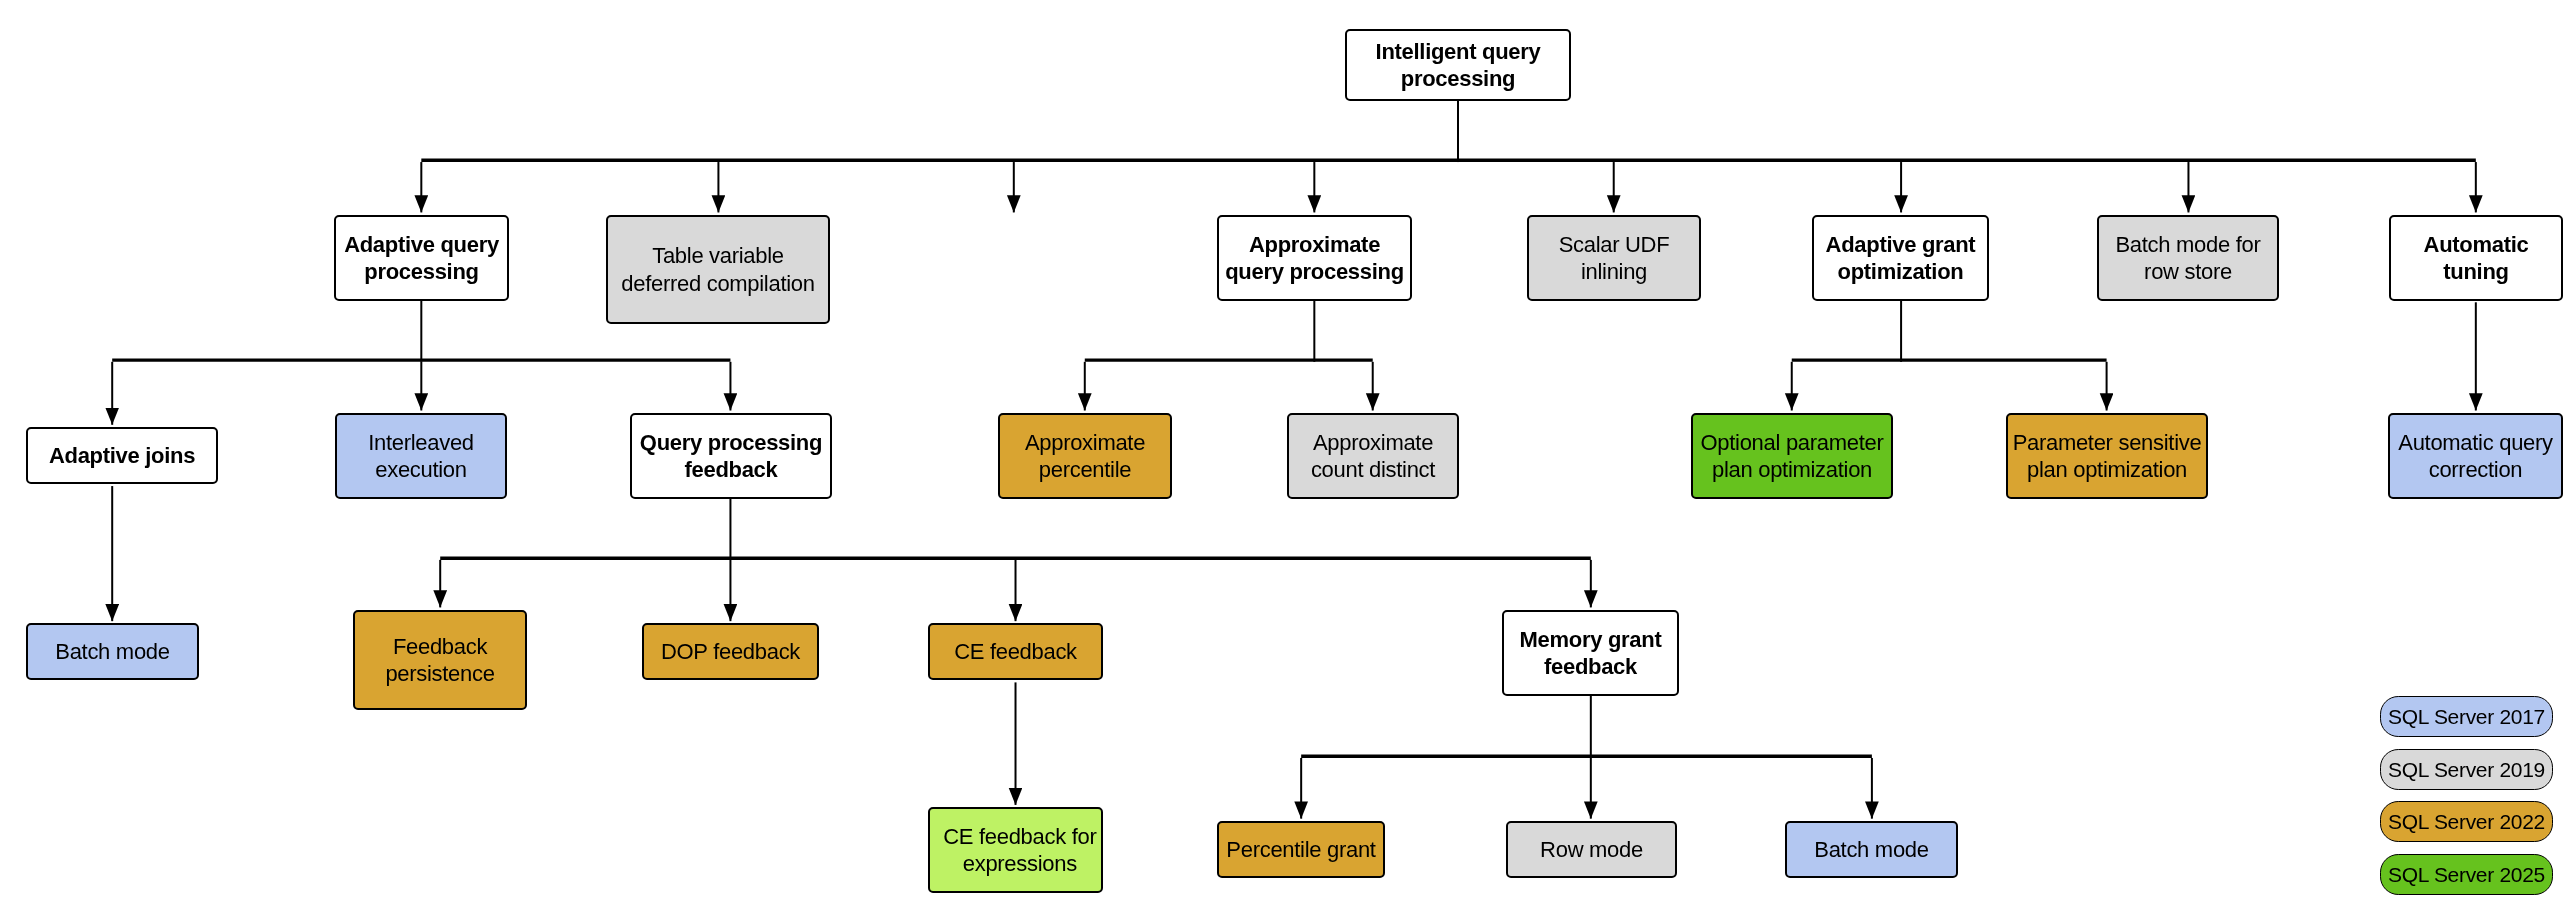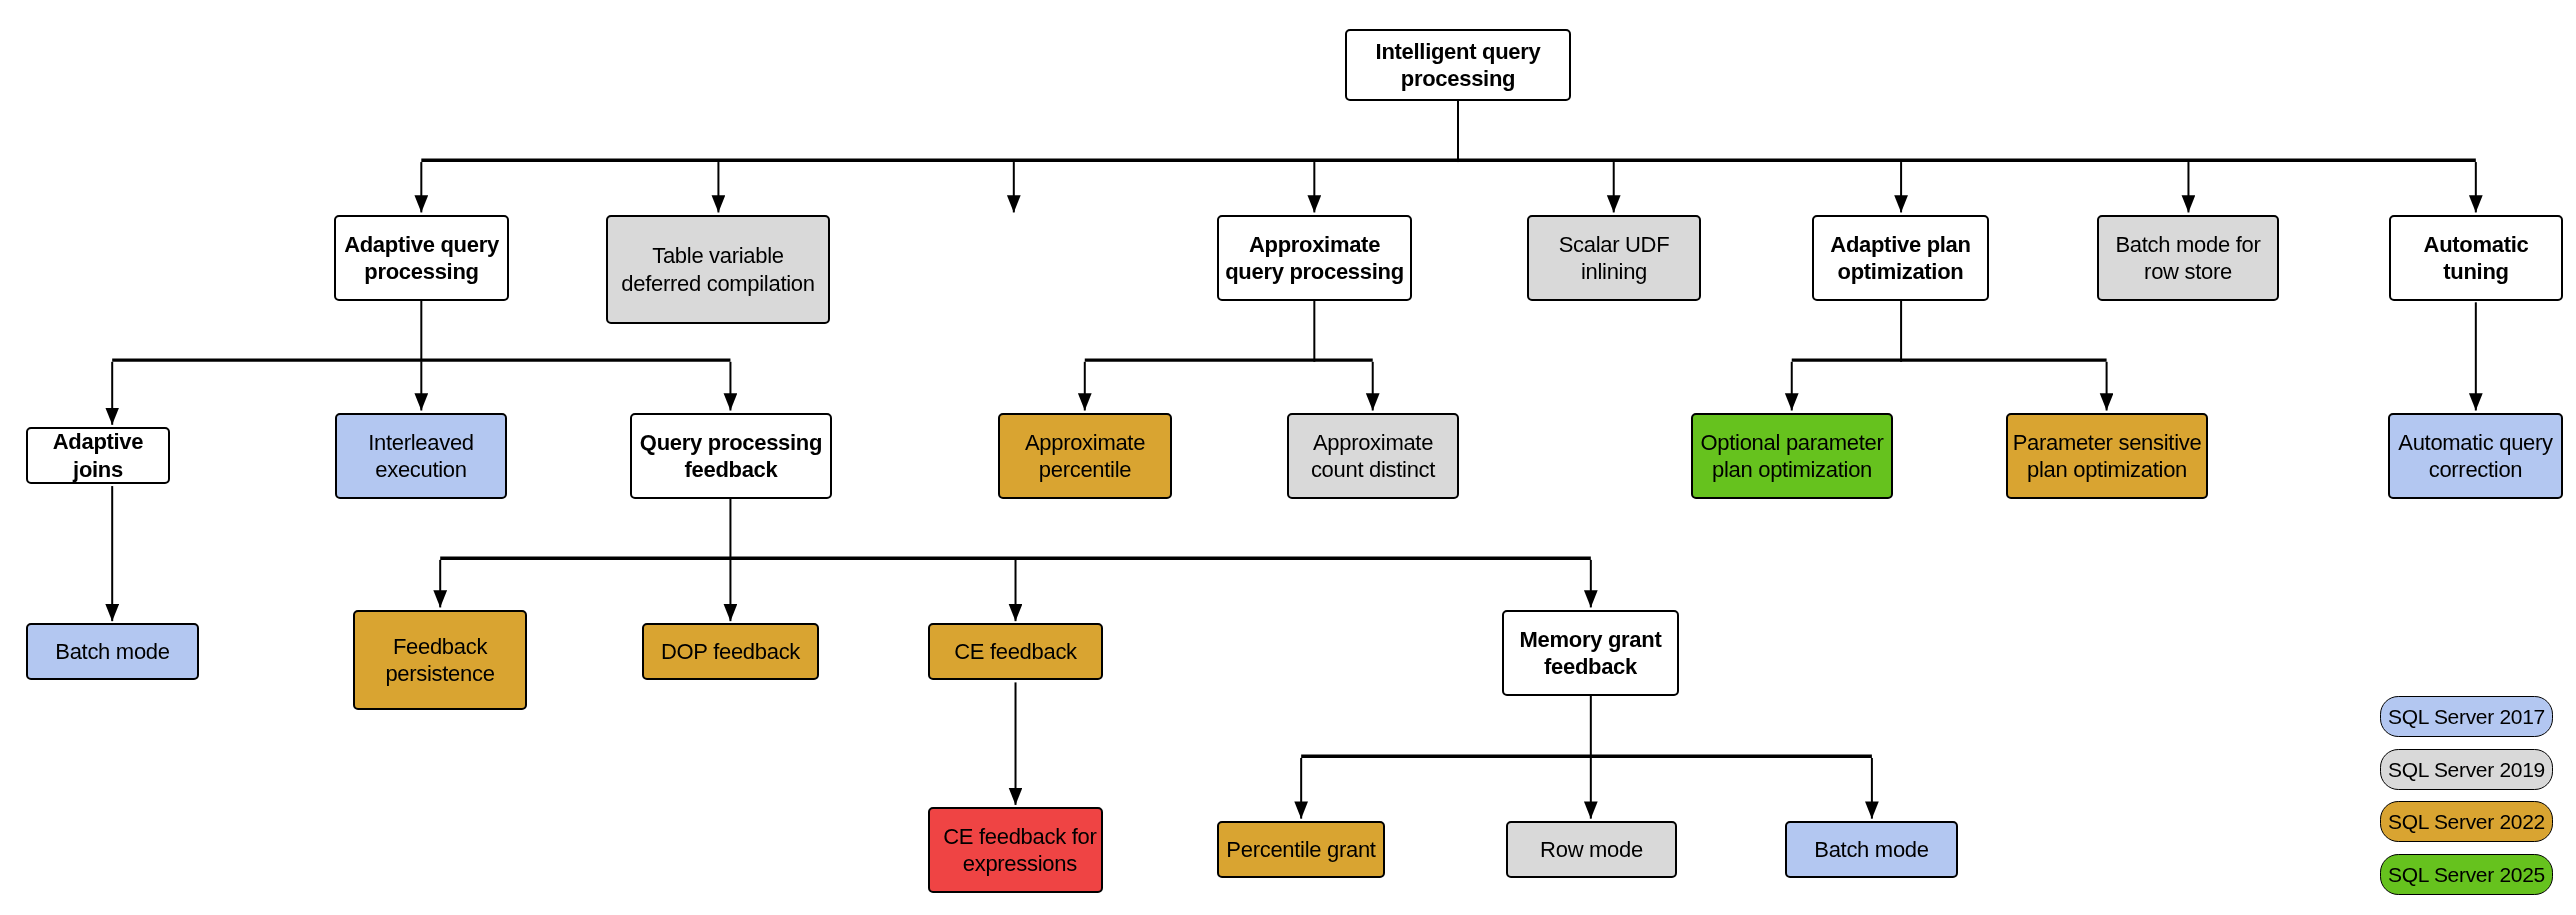--- a/index.html
+++ b/index.html
@@ -97,40 +97,40 @@
       <line x1="2273" y1="1321" x2="3270" y2="1321"></line>
     </g>
   </svg>
 
   <div class="node cat" style="left: 1345px; top: 29px; width: 226px; height: 72px; background-color: rgb(255, 255, 255);">Intelligent query processing</div>
 
   <div class="node cat" style="left: 334px; top: 215px; width: 175px; height: 86px; background-color: rgb(255, 255, 255);">Adaptive query processing</div>
   <div class="node" style="left: 606px; top: 215px; width: 224px; height: 109px; background-color: rgb(217, 217, 217);">Table variable deferred compilation</div>
   <div class="node cat" style="left: 1217px; top: 215px; width: 195px; height: 86px; background-color: rgb(255, 255, 255);">Approximate query processing</div>
   <div class="node" style="left: 1527px; top: 215px; width: 174px; height: 86px; background-color: rgb(217, 217, 217);">Scalar UDF inlining</div>
-  <div class="node cat" style="left: 1812px; top: 215px; width: 177px; height: 86px; background-color: rgb(255, 255, 255);">Adaptive plan optimization</div>
+  <div class="node cat" style="left: 1812px; top: 215px; width: 177px; height: 86px; background-color: rgb(255, 255, 255);">Adaptive grant optimization</div>
   <div class="node" style="left: 2097px; top: 215px; width: 182px; height: 86px; background-color: rgb(217, 217, 217);">Batch mode for row store</div>
   <div class="node cat" style="left: 2389px; top: 215px; width: 174px; height: 86px; background-color: rgb(255, 255, 255);">Automatic tuning</div>
 
-  <div class="node cat" style="left: 26px; top: 427px; width: 144px; height: 57px; background-color: rgb(255, 255, 255);">Adaptive joins</div>
+  <div class="node cat" style="left: 26px; top: 427px; width: 192px; height: 57px; background-color: rgb(255, 255, 255);">Adaptive joins</div>
   <div class="node" style="left: 335px; top: 413px; width: 172px; height: 86px; background-color: rgb(179, 199, 241);">Interleaved execution</div>
   <div class="node cat" style="left: 630px; top: 413px; width: 202px; height: 86px; background-color: rgb(255, 255, 255);">Query processing feedback</div>
   <div class="node" style="left: 998px; top: 413px; width: 174px; height: 86px; background-color: rgb(217, 164, 49);">Approximate percentile</div>
   <div class="node" style="left: 1287px; top: 413px; width: 172px; height: 86px; background-color: rgb(217, 217, 217);">Approximate count distinct</div>
   <div class="node" style="left: 1691px; top: 413px; width: 202px; height: 86px; background-color: rgb(102, 194, 30);">Optional parameter plan optimization</div>
   <div class="node" style="left: 2006px; top: 413px; width: 202px; height: 86px; background-color: rgb(217, 164, 49);">Parameter sensitive plan optimization</div>
   <div class="node" style="left: 2388px; top: 413px; width: 175px; height: 86px; background-color: rgb(179, 199, 241);">Automatic query correction</div>
 
   <div class="node" style="left: 26px; top: 623px; width: 173px; height: 57px; background-color: rgb(179, 199, 241);">Batch mode</div>
   <div class="node" style="left: 353px; top: 610px; width: 174px; height: 100px; background-color: rgb(217, 164, 49);">Feedback persistence</div>
   <div class="node" style="left: 642px; top: 623px; width: 177px; height: 57px; background-color: rgb(217, 164, 49);">DOP feedback</div>
   <div class="node" style="left: 928px; top: 623px; width: 175px; height: 57px; background-color: rgb(217, 164, 49);">CE feedback</div>
   <div class="node cat" style="left: 1502px; top: 610px; width: 177px; height: 86px; background-color: rgb(255, 255, 255);">Memory grant feedback</div>
 
-  <div class="node" style="left: 928px; top: 807px; width: 175px; height: 86px; background-color: #ef4444; padding-left: 12px;">CE feedback for expressions</div>
+  <div class="node" style="left: 928px; top: 807px; width: 175px; height: 86px; background-color: #bef264; padding-left: 12px;">CE feedback for expressions</div>
   <div class="node" style="left: 1217px; top: 821px; width: 168px; height: 57px; background-color: rgb(217, 164, 49);">Percentile grant</div>
   <div class="node" style="left: 1506px; top: 821px; width: 171px; height: 57px; background-color: rgb(217, 217, 217);">Row mode</div>
   <div class="node" style="left: 1785px; top: 821px; width: 173px; height: 57px; background-color: rgb(179, 199, 241);">Batch mode</div>
 
   <div>
     <div class="pill" style="left: 2380px; top: 696px; width: 173px; height: 41px; background-color: rgb(179, 199, 241);">SQL Server 2017</div>
     <div class="pill" style="left: 2380px; top: 749px; width: 173px; height: 41px; background-color: rgb(217, 217, 217);">SQL Server 2019</div>
     <div class="pill" style="left: 2380px; top: 801px; width: 173px; height: 41px; background-color: rgb(217, 164, 49);">SQL Server 2022</div>
     <div class="pill" style="left: 2380px; top: 854px; width: 173px; height: 41px; background-color: rgb(102, 194, 30);">SQL Server 2025</div>
   </div>

